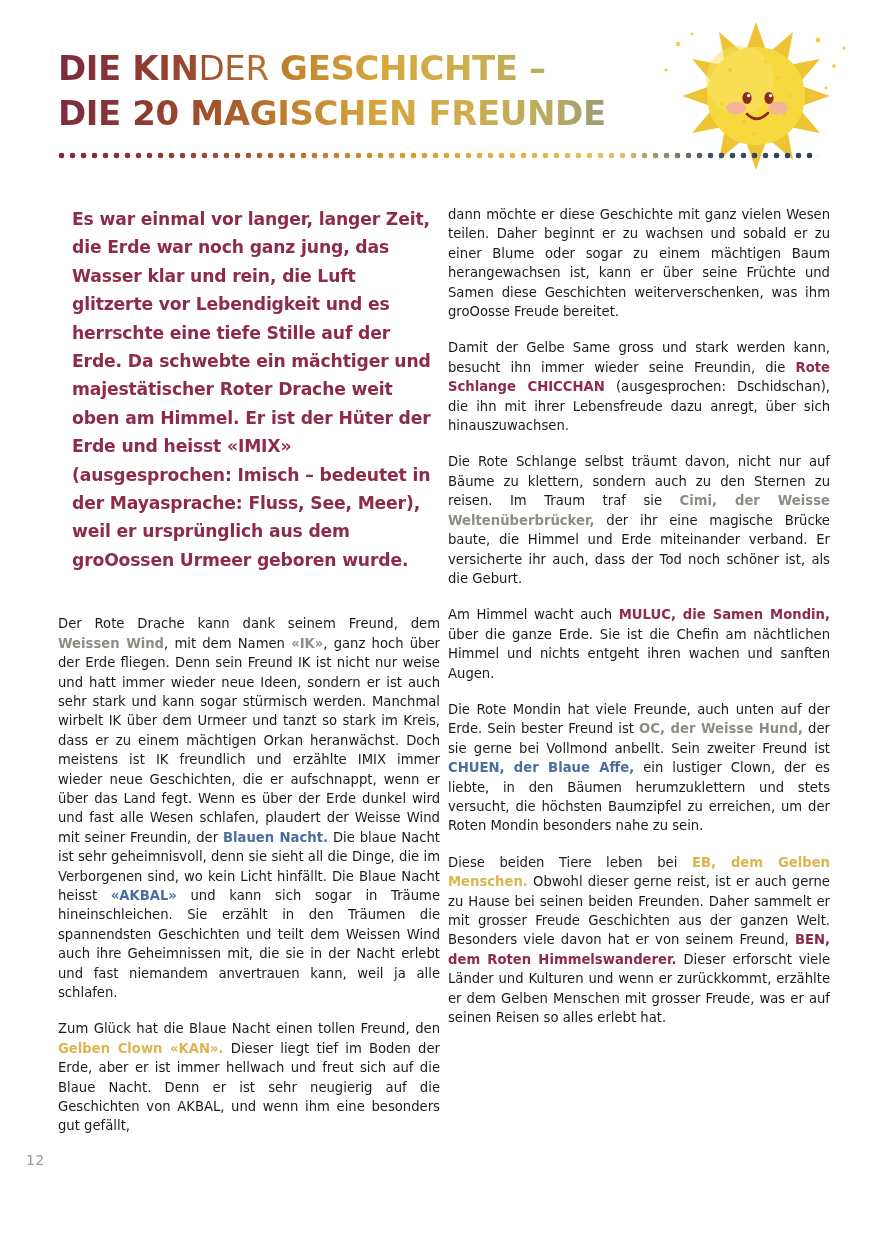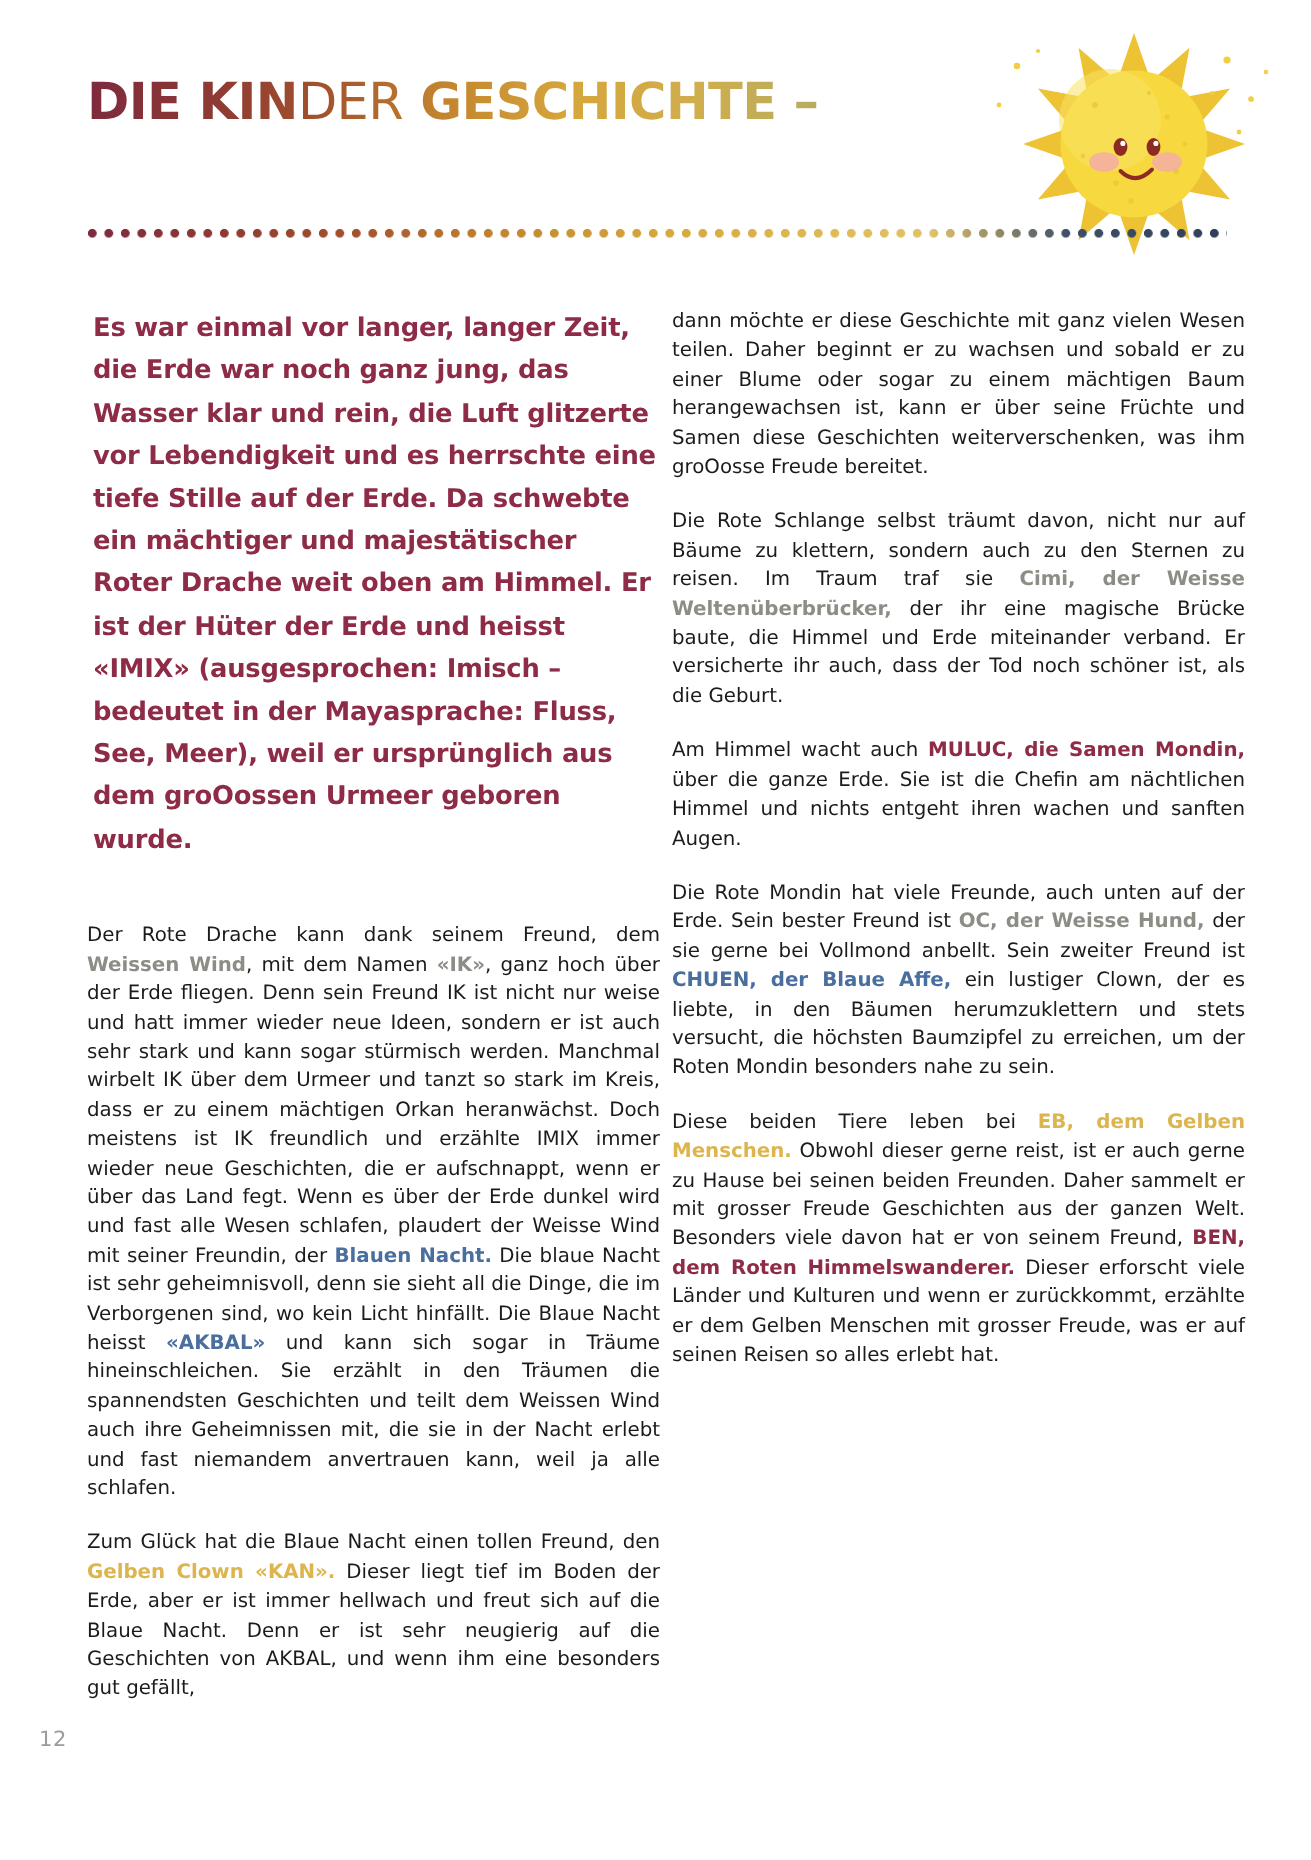--- a/index.html
+++ b/index.html
@@ -115,21 +115,21 @@
   }
   .col {
     position: absolute;
     width: 382px;
   }
   .col-left  { left: 58px;  top: 0; }
   .col-right { left: 448px; top: 0; }
 
   
   .lead {
-    margin: 0 0 0 4px;
+    margin: 0 0 0 14px;
     font-family: "DejaVu Sans", sans-serif;
     font-weight: 700;
     font-size: 17.2px;
     line-height: 28.4px;
     color: #8e2b46;
     letter-spacing: -0.15px;
   }
 
   .body-para {
     margin: 0 0 17px 0;
@@ -168,20 +168,21 @@
 <body>
 
 <div class="page">
 
   <div class="header">
 
     <div class="title-block">
       <div class="title-line">
         <span>DIE KIN</span><span class="thin">DER</span><span> GESCHICHTE –</span>
       </div>
+      <div class="title-line second">DIE 20 MAGISCHEN FREUNDE</div>
     </div>
 
     <svg class="sun" viewBox="0 0 216 152" aria-hidden="true">
       <g transform="translate(108,78)">
         <g fill="#edc233">
           <path d="M0,-74 L14,-34 L-14,-34 Z"></path>
           <path d="M0,-74 L14,-34 L-14,-34 Z" transform="rotate(30)"></path>
           <path d="M0,-74 L14,-34 L-14,-34 Z" transform="rotate(60)"></path>
           <path d="M0,-74 L14,-34 L-14,-34 Z" transform="rotate(90)"></path>
           <path d="M0,-74 L14,-34 L-14,-34 Z" transform="rotate(120)"></path>
@@ -237,20 +238,21 @@
       <div class="spacer-after-lead"></div>
       <div id="left-paras">
           <p class="body-para">Der Rote Drache kann dank seinem Freund, dem <span class="hl hl-gray">Weissen Wind</span>, mit dem Namen <span class="hl hl-gray">«IK»</span>, ganz hoch über der Erde fliegen. Denn sein Freund IK ist nicht nur weise und hatt immer wieder neue Ideen, sondern er ist auch sehr stark und kann sogar stürmisch werden. Manchmal wirbelt IK über dem Urmeer und tanzt so stark im Kreis, dass er zu einem mächtigen Orkan heranwächst. Doch meistens ist IK freundlich und erzählte IMIX immer wieder neue Geschichten, die er aufschnappt, wenn er über das Land fegt. Wenn es über der Erde dunkel wird und fast alle Wesen schlafen, plaudert der Weisse Wind mit seiner Freundin, der <span class="hl hl-blue">Blauen Nacht.</span> Die blaue Nacht ist sehr geheimnisvoll, denn sie sieht all die Dinge, die im Verborgenen sind, wo kein Licht hinfällt. Die Blaue Nacht heisst <span class="hl hl-blue">«AKBAL»</span> und kann sich sogar in Träume hineinschleichen. Sie erzählt in den Träumen die spannendsten Geschichten und teilt dem Weissen Wind auch ihre Geheimnissen mit, die sie in der Nacht erlebt und fast niemandem anvertrauen kann, weil ja alle schlafen.</p>
           <p class="body-para">Zum Glück hat die Blaue Nacht einen tollen Freund, den <span class="hl hl-yellow">Gelben Clown «KAN».</span> Dieser liegt tief im Boden der Erde, aber er ist immer hellwach und freut sich auf die Blaue Nacht. Denn er ist sehr neugierig auf die Geschichten von AKBAL, und wenn ihm eine besonders gut gefällt,</p>
         </div>
     </div>
 
     <div class="col col-right">
       <div id="right-paras">
           <p class="body-para">dann möchte er diese Geschichte mit ganz vielen Wesen teilen. Daher beginnt er zu wachsen und sobald er zu einer Blume oder sogar zu einem mächtigen Baum herangewachsen ist, kann er über seine Früchte und Samen diese Geschichten weiterverschenken, was ihm groOosse Freude bereitet.</p>
+          <p class="body-para">Damit der Gelbe Same gross und stark werden kann, besucht ihn immer wieder seine Freundin, die <span class="hl hl-red">Rote Schlange CHICCHAN</span> (ausgesprochen: Dschidschan), die ihn mit ihrer Lebensfreude dazu anregt, über sich hinauszuwachsen.</p>
           <p class="body-para">Die Rote Schlange selbst träumt davon, nicht nur auf Bäume zu klettern, sondern auch zu den Sternen zu reisen. Im Traum traf sie <span class="hl hl-gray">Cimi, der Weisse Weltenüberbrücker,</span> der ihr eine magische Brücke baute, die Himmel und Erde miteinander verband. Er versicherte ihr auch, dass der Tod noch schöner ist, als die Geburt.</p>
           <p class="body-para">Am Himmel wacht auch <span class="hl hl-red">MULUC, die Samen Mondin,</span> über die ganze Erde. Sie ist die Chefin am nächtlichen Himmel und nichts entgeht ihren wachen und sanften Augen.</p>
           <p class="body-para">Die Rote Mondin hat viele Freunde, auch unten auf der Erde. Sein bester Freund ist <span class="hl hl-gray">OC, der Weisse Hund,</span> der sie gerne bei Vollmond anbellt. Sein zweiter Freund ist <span class="hl hl-blue">CHUEN, der Blaue Affe,</span> ein lustiger Clown, der es liebte, in den Bäumen herumzuklettern und stets versucht, die höchsten Baumzipfel zu erreichen, um der Roten Mondin besonders nahe zu sein.</p>
           <p class="body-para">Diese beiden Tiere leben bei <span class="hl hl-yellow">EB, dem Gelben Menschen.</span> Obwohl dieser gerne reist, ist er auch gerne zu Hause bei seinen beiden Freunden. Daher sammelt er mit grosser Freude Geschichten aus der ganzen Welt. Besonders viele davon hat er von seinem Freund, <span class="hl hl-red">BEN, dem Roten Himmelswanderer.</span> Dieser erforscht viele Länder und Kulturen und wenn er zurückkommt, erzählte er dem Gelben Menschen mit grosser Freude, was er auf seinen Reisen so alles erlebt hat.</p>
         </div>
     </div>
 
   </div>
 
   <div class="page-number">12</div>

